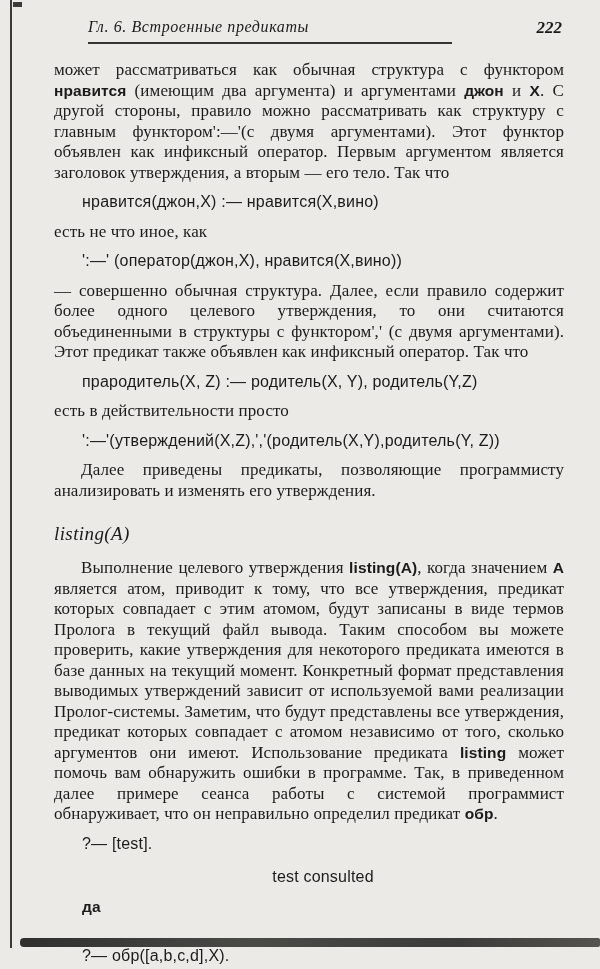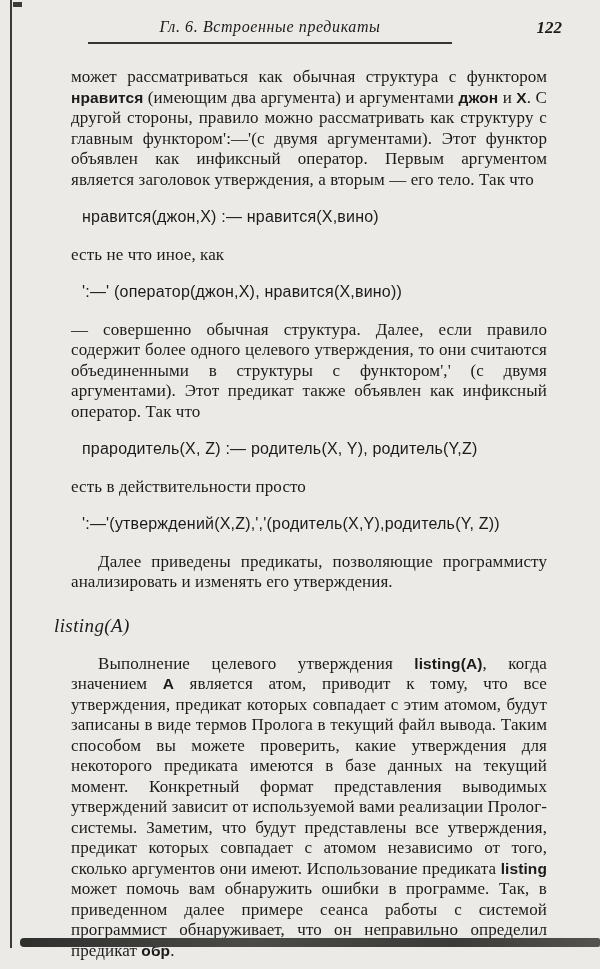--- a/index.html
+++ b/index.html
@@ -41,39 +41,39 @@
   
   .header {
     position: relative;
     height: 32px;
     margin-bottom: 10px;
   }
   .header-rule {
     position: absolute;
     left: 34px; right: 112px;
     top: 0;
-    text-align: center;
+    text-align: left;
     font-style: italic;
     font-size: 16px;
     letter-spacing: 0.6px;
     border-bottom: 2px solid #34343*2;
     border-bottom: 2px solid #343432;
     padding-bottom: 6px;
     white-space: nowrap;
   }
   .page-number {
     position: absolute;
     right: 2px; top: 0;
     font-style: italic;
     font-weight: bold;
     font-size: 17px;
   }
   
   p {
-    margin: 17px;
+    margin: 0;
     font-size: 17px;
     line-height: 20.5px;
     text-align: justify;
     letter-spacing: 0.1px;
   }
   p.indent { text-indent: 27px; }
   .b {
     font-family: "Liberation Sans", sans-serif;
     font-weight: bold;
     font-size: 15.5px;
@@ -102,21 +102,21 @@
 <body>
 
 <div class="page">
 
   <div class="scan-left"></div>
   <div class="scan-corner"></div>
   <div class="scan-bottom"></div>
 
   <div class="header">
     <div class="header-rule">Гл. 6. Встроенные предикаты</div>
-    <span class="page-number">122</span>
+    <span class="page-number">222</span>
   </div>
 
   <p><span>может рассматриваться как обычная структура с функтором </span><span class="b">нравится</span><span> (имеющим два аргумента) и аргументами </span><span class="b">джон</span><span> и </span><span class="b">X</span><span>. С другой стороны, правило можно рассматривать как структуру с главным функтором':—'(с двумя аргументами). Этот функтор объявлен как инфиксный оператор. Первым аргументом является заголовок утверждения, а вторым — его тело. Так что</span></p>
 
   <p class="code">нравится(джон,X) :— нравится(X,вино)</p>
 
   <p>есть не что иное, как</p>
 
   <p class="code">':—' (оператор(джон,X), нравится(X,вино))</p>
 

